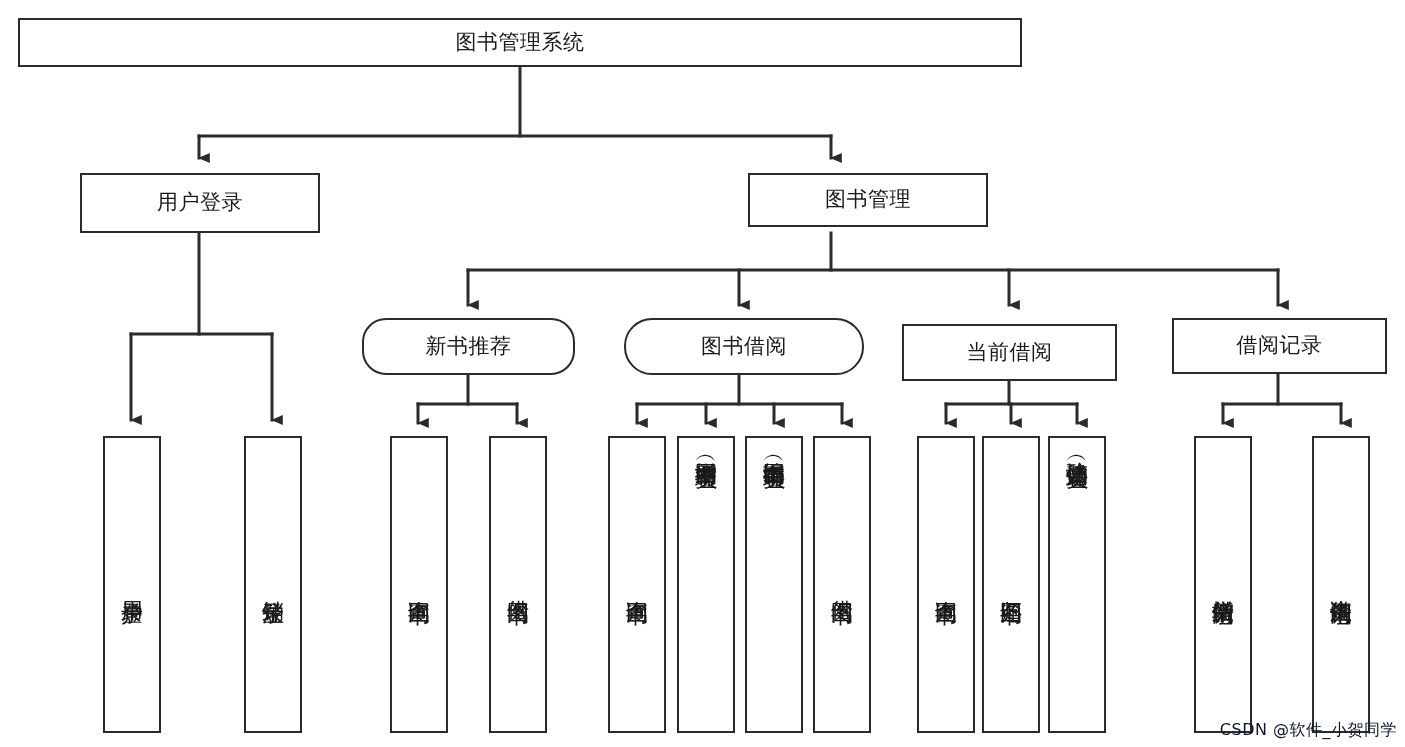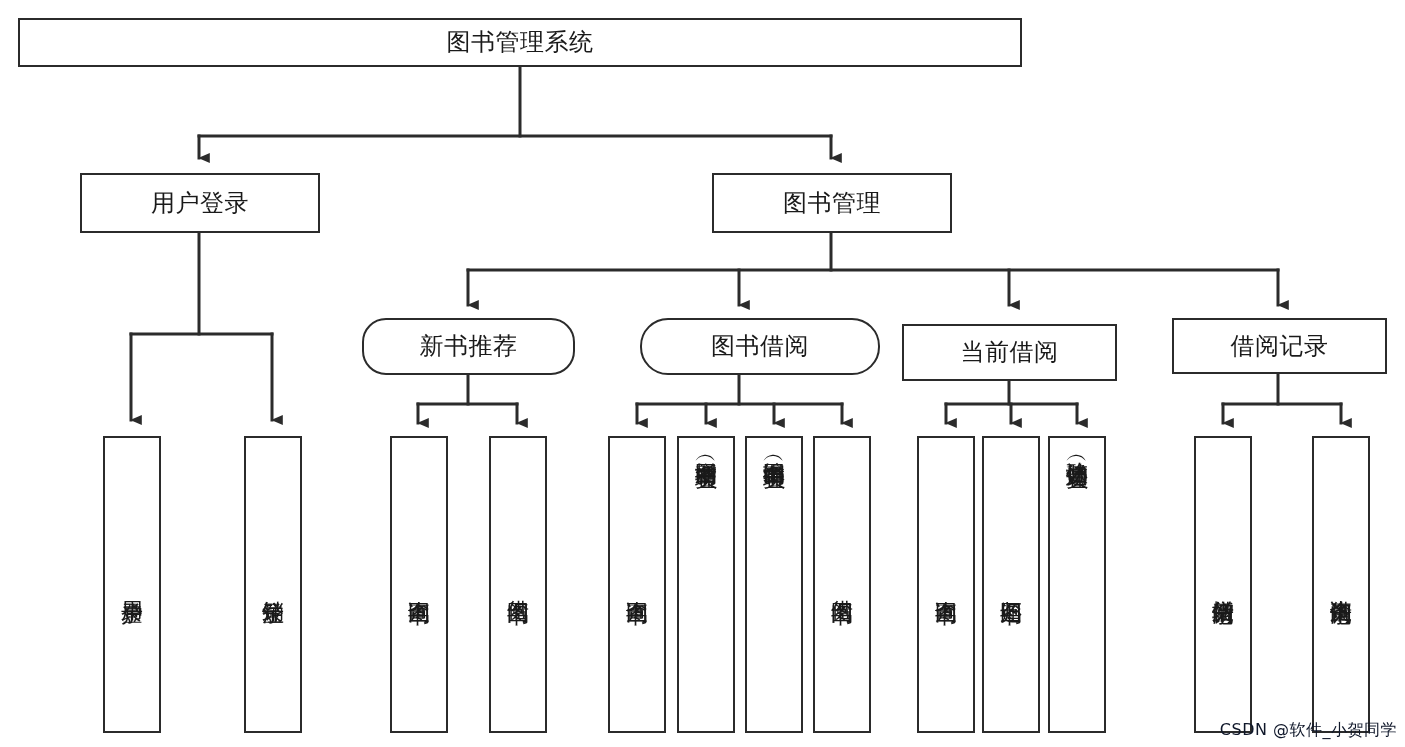--- a/index.html
+++ b/index.html
@@ -30,21 +30,21 @@
     position: absolute;
     box-sizing: border-box;
     border: 2px solid #2b2b2b;
     background: #ffffff;
     display: flex;
     align-items: center;
     justify-content: center;
     color: #1a1a1a;
   }
   .node-label-h {
-    font-size: 24px;
+    font-size: 21px;
     line-height: 1.2;
     white-space: nowrap;
     letter-spacing: 0.5px;
   }
   .node-label-v {
     writing-mode: vertical-rl;
     text-orientation: upright;
     font-size: 22px;
     line-height: 1.28;
     letter-spacing: 1px;
@@ -129,28 +129,28 @@
     </g>
   </svg>
 
   <div class="node-box" style="left:18px; top:18px; width:1004px; height:49px;">
     <span class="node-label-h">图书管理系统</span>
   </div>
 
   <div class="node-box" style="left:80px; top:173px; width:240px; height:60px;">
     <span class="node-label-h">用户登录</span>
   </div>
-  <div class="node-box" style="left:712px; top:173px; width:240px; height:60px;">
+  <div class="node-box" style="left:748px; top:173px; width:240px; height:54px;">
     <span class="node-label-h">图书管理</span>
   </div>
 
   <div class="node-box" style="left:362px; top:318px; width:213px; height:57px;border-radius:24px;">
     <span class="node-label-h">新书推荐</span>
   </div>
-  <div class="node-box" style="left:640px; top:318px; width:240px; height:57px;border-radius:28px;">
+  <div class="node-box" style="left:624px; top:318px; width:240px; height:57px;border-radius:28px;">
     <span class="node-label-h">图书借阅</span>
   </div>
   <div class="node-box" style="left:902px; top:324px; width:215px; height:57px;">
     <span class="node-label-h">当前借阅</span>
   </div>
   <div class="node-box" style="left:1172px; top:318px; width:215px; height:56px;text-align:right;">
     <span class="node-label-h">借阅记录</span>
   </div>
 
   <div class="node-box leaf-box" style="left:103px; top:436px; width:58px; height:297px;">

